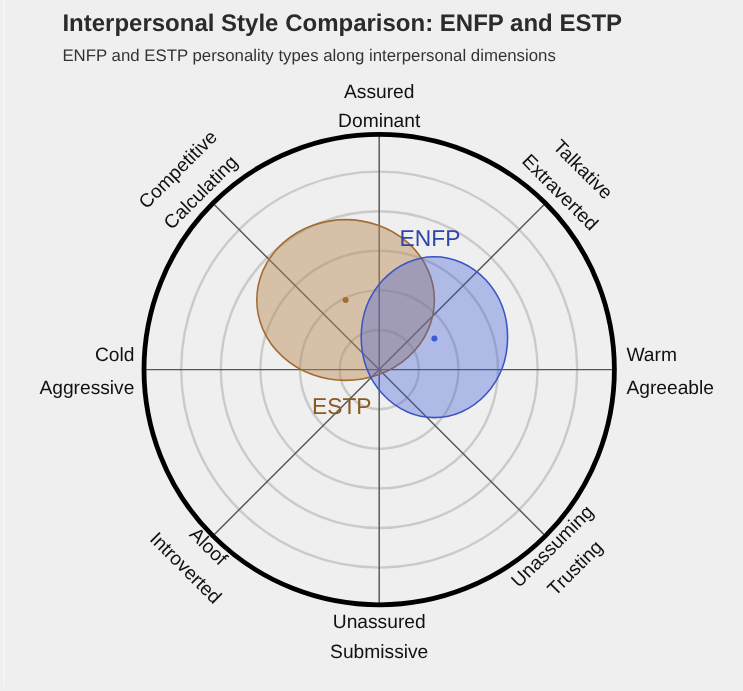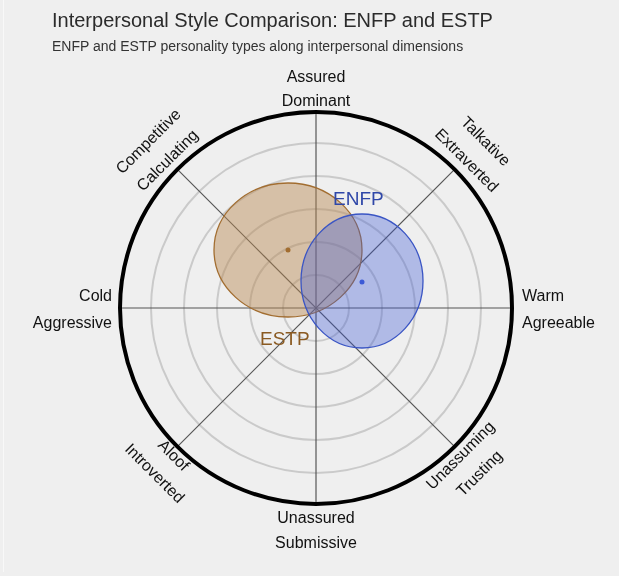--- a/index.html
+++ b/index.html
@@ -1,18 +1,18 @@
 <!DOCTYPE html>
 <html><head>
   <meta charset="utf-8">
   <style>
     html, body { margin: 0; padding: 0; }
     body { width: 619px; height: 576px; background: #efefef; position: relative; overflow: hidden; font-family: "Liberation Sans", sans-serif; }
     .frame { position: absolute; left: 3px; top: 0; width: 612px; height: 572px; background: #efefef; border-left: 1px solid #f8f8f8; }
-    .title { position: absolute; left: 52px; top: 9px; font-size: 20px; font-weight: normal; color: #2b2b2b; white-space: nowrap; }
+    .title { position: absolute; left: 52px; top: 9px; font-size: 20px; font-weight: bold; color: #2b2b2b; white-space: nowrap; }
     .subtitle { position: absolute; left: 52px; top: 38px; font-size: 14px; color: #333; white-space: nowrap; }
     svg { position: absolute; left: 0; top: 0; }
     .lbl { font-family: "Liberation Sans", sans-serif; font-size: 16px; fill: #111; }
   </style>
 </head>
 <body>
 
 <div class="frame"></div>
 <div class="title">Interpersonal Style Comparison: ENFP and ESTP</div>
 <div class="subtitle">ENFP and ESTP personality types along interpersonal dimensions</div>

